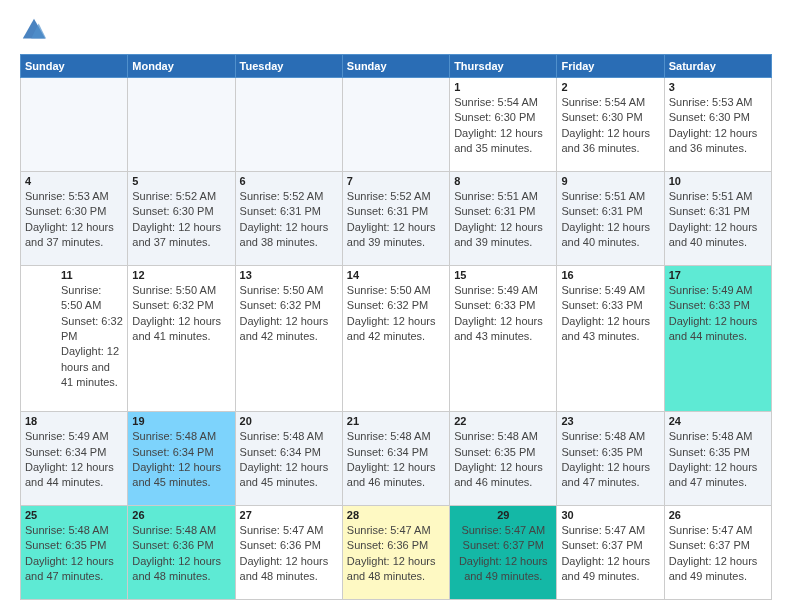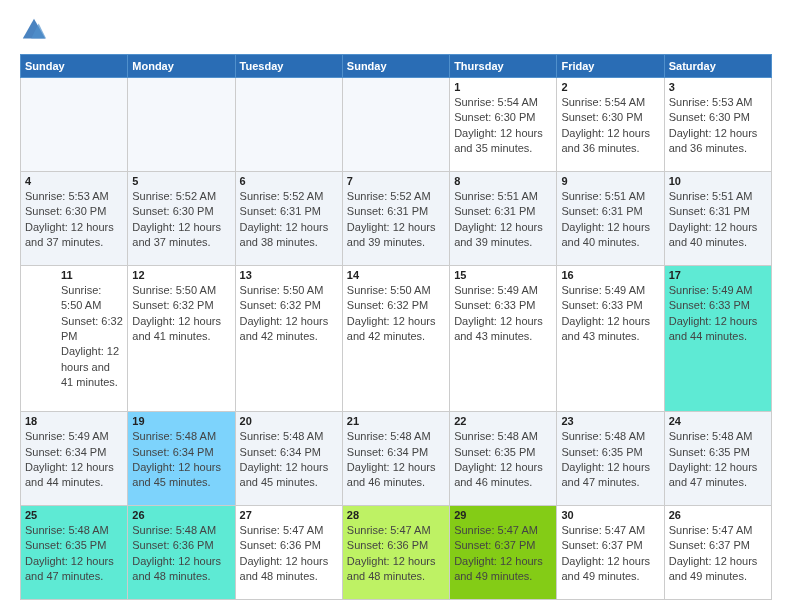--- a/index.html
+++ b/index.html
@@ -335,28 +335,28 @@
 Daylight: 12 hours
 and 48 minutes.</div>
           </td>
           <td style="background: rgb(255, 255, 255);">
             <span class="day-num">27</span>
             <div class="day-info">Sunrise: 5:47 AM
 Sunset: 6:36 PM
 Daylight: 12 hours
 and 48 minutes.</div>
           </td>
-          <td style="background: #bef264;">
+          <td style="background: #fef9c3;">
             <span class="day-num">28</span>
             <div class="day-info">Sunrise: 5:47 AM
 Sunset: 6:36 PM
 Daylight: 12 hours
 and 48 minutes.</div>
           </td>
-          <td style="background: #84cc16;">
+          <td style="background: #14b8a6; text-align: center;">
             <span class="day-num">29</span>
             <div class="day-info">Sunrise: 5:47 AM
 Sunset: 6:37 PM
 Daylight: 12 hours
 and 49 minutes.</div>
           </td>
           <td style="background: rgb(255, 255, 255); margin-top: 36px;">
             <span class="day-num">30</span>
             <div class="day-info">Sunrise: 5:47 AM
 Sunset: 6:37 PM

